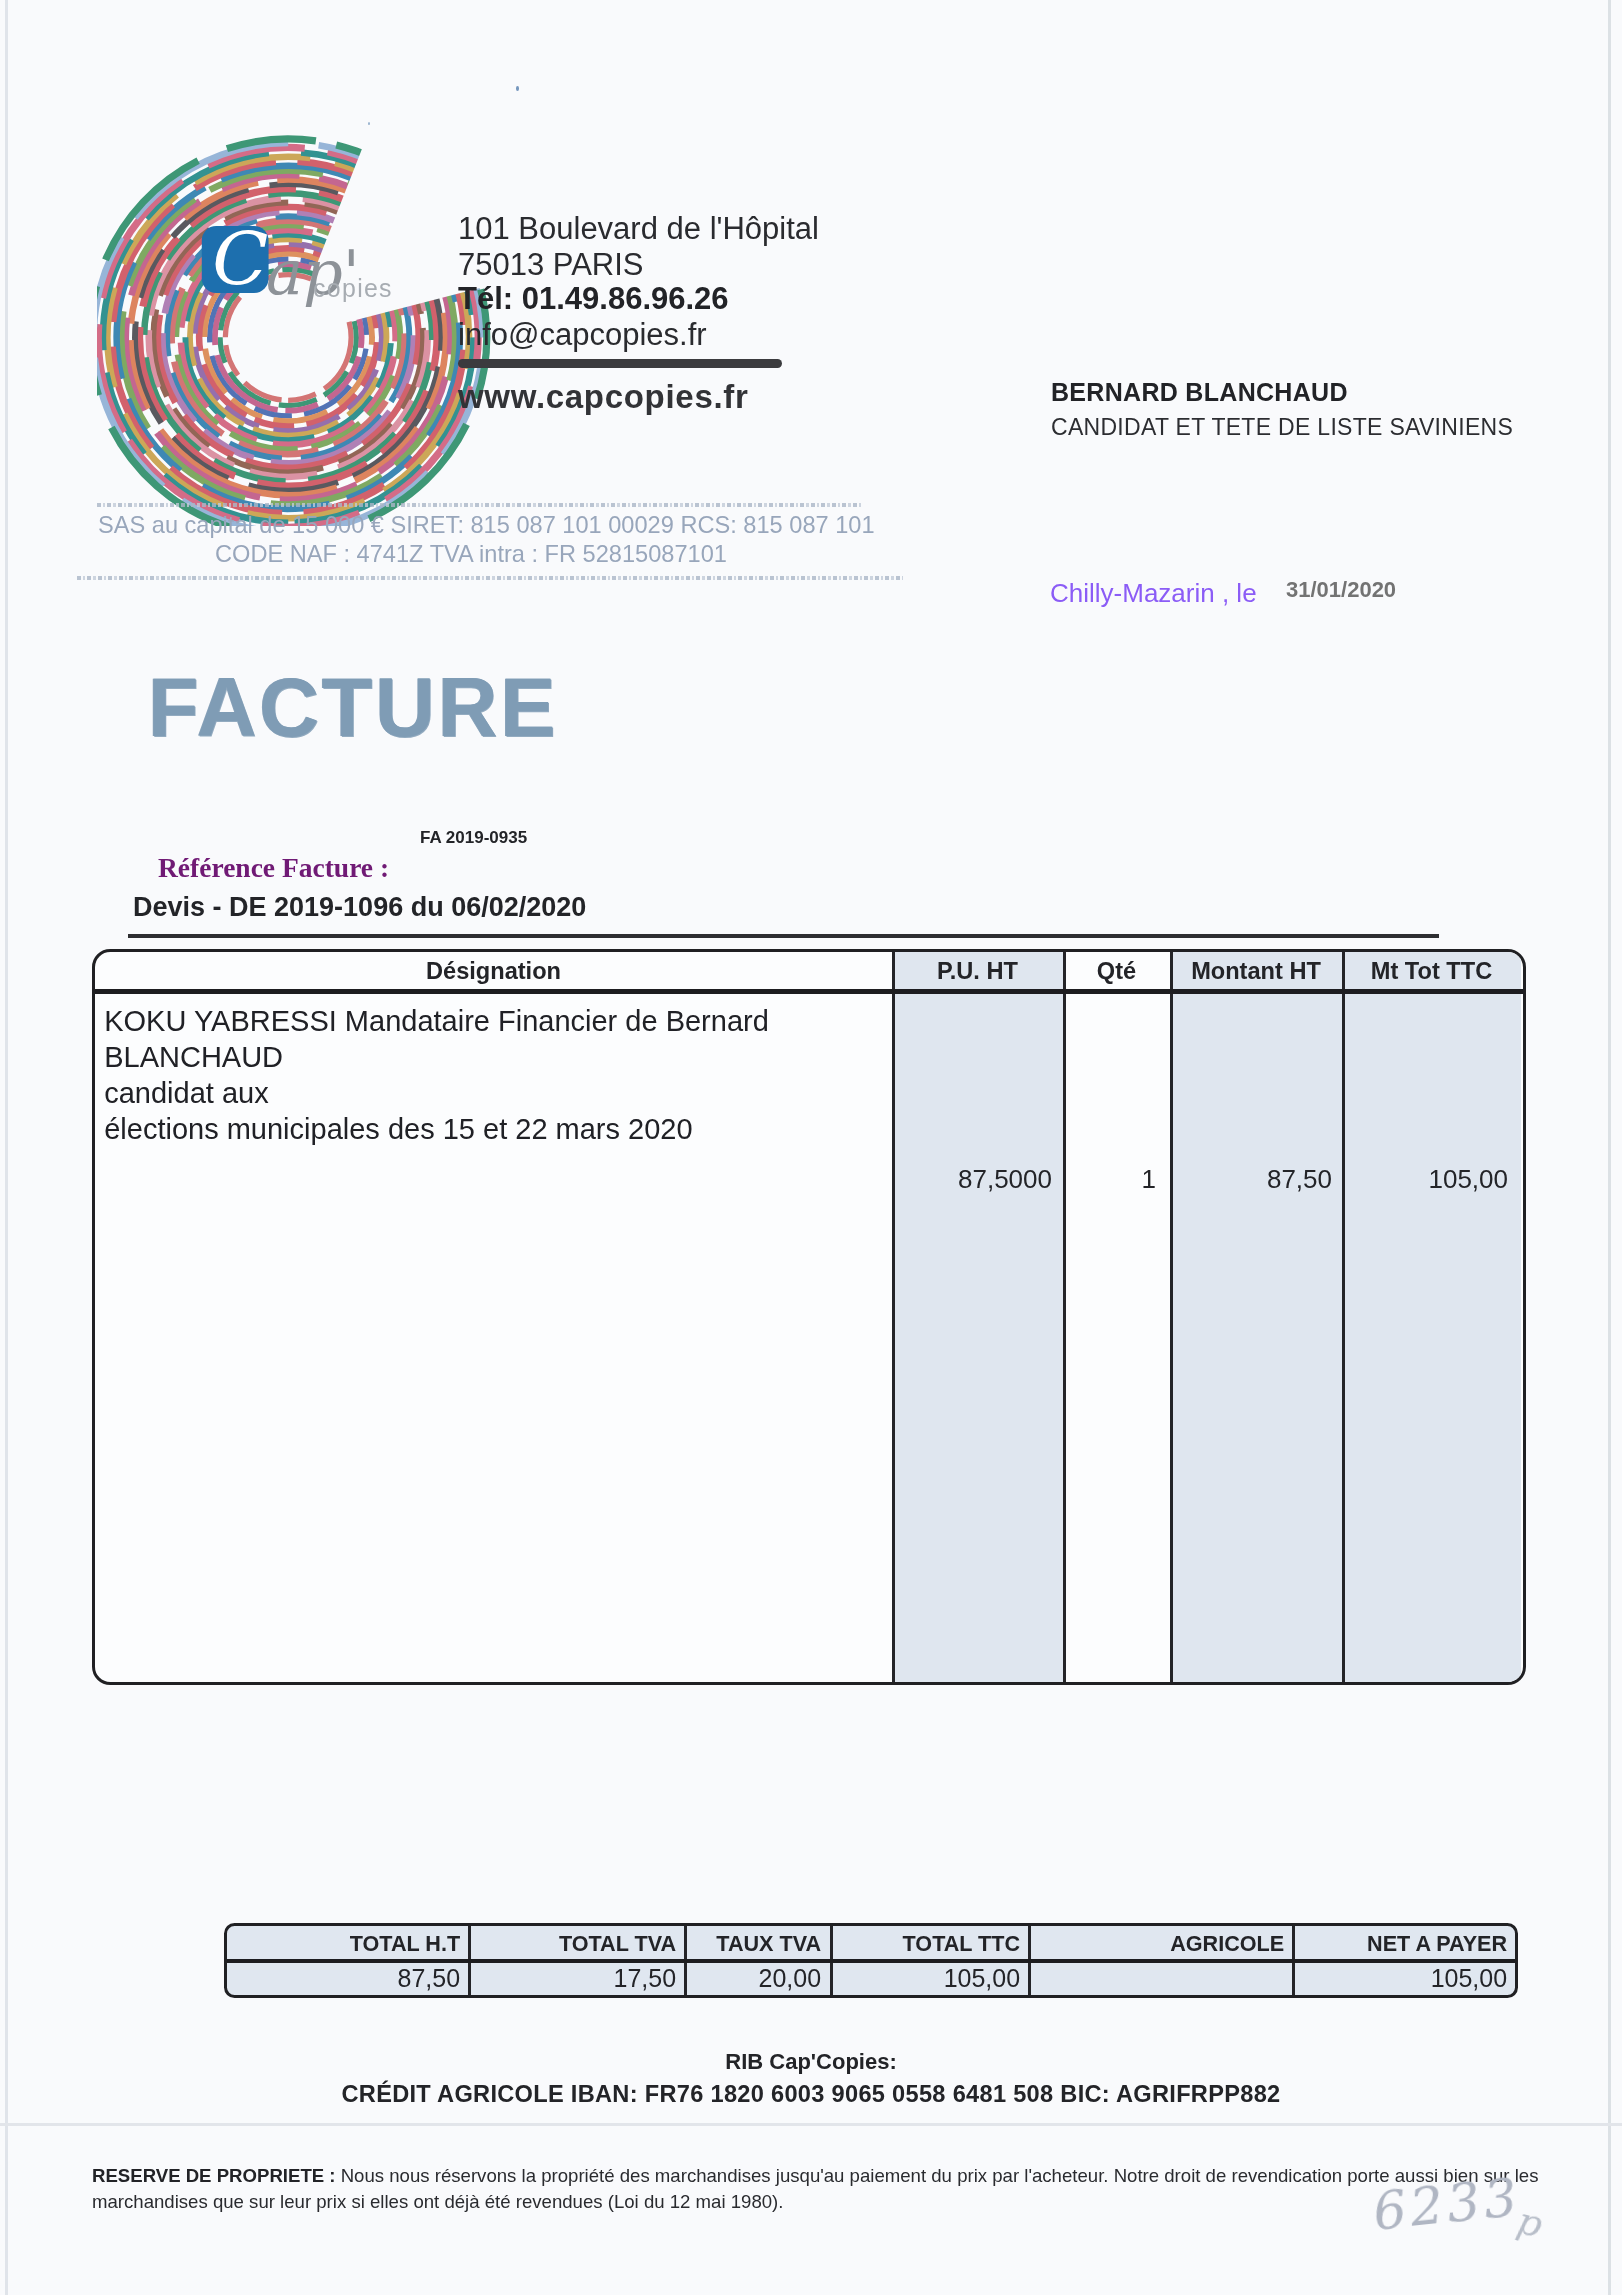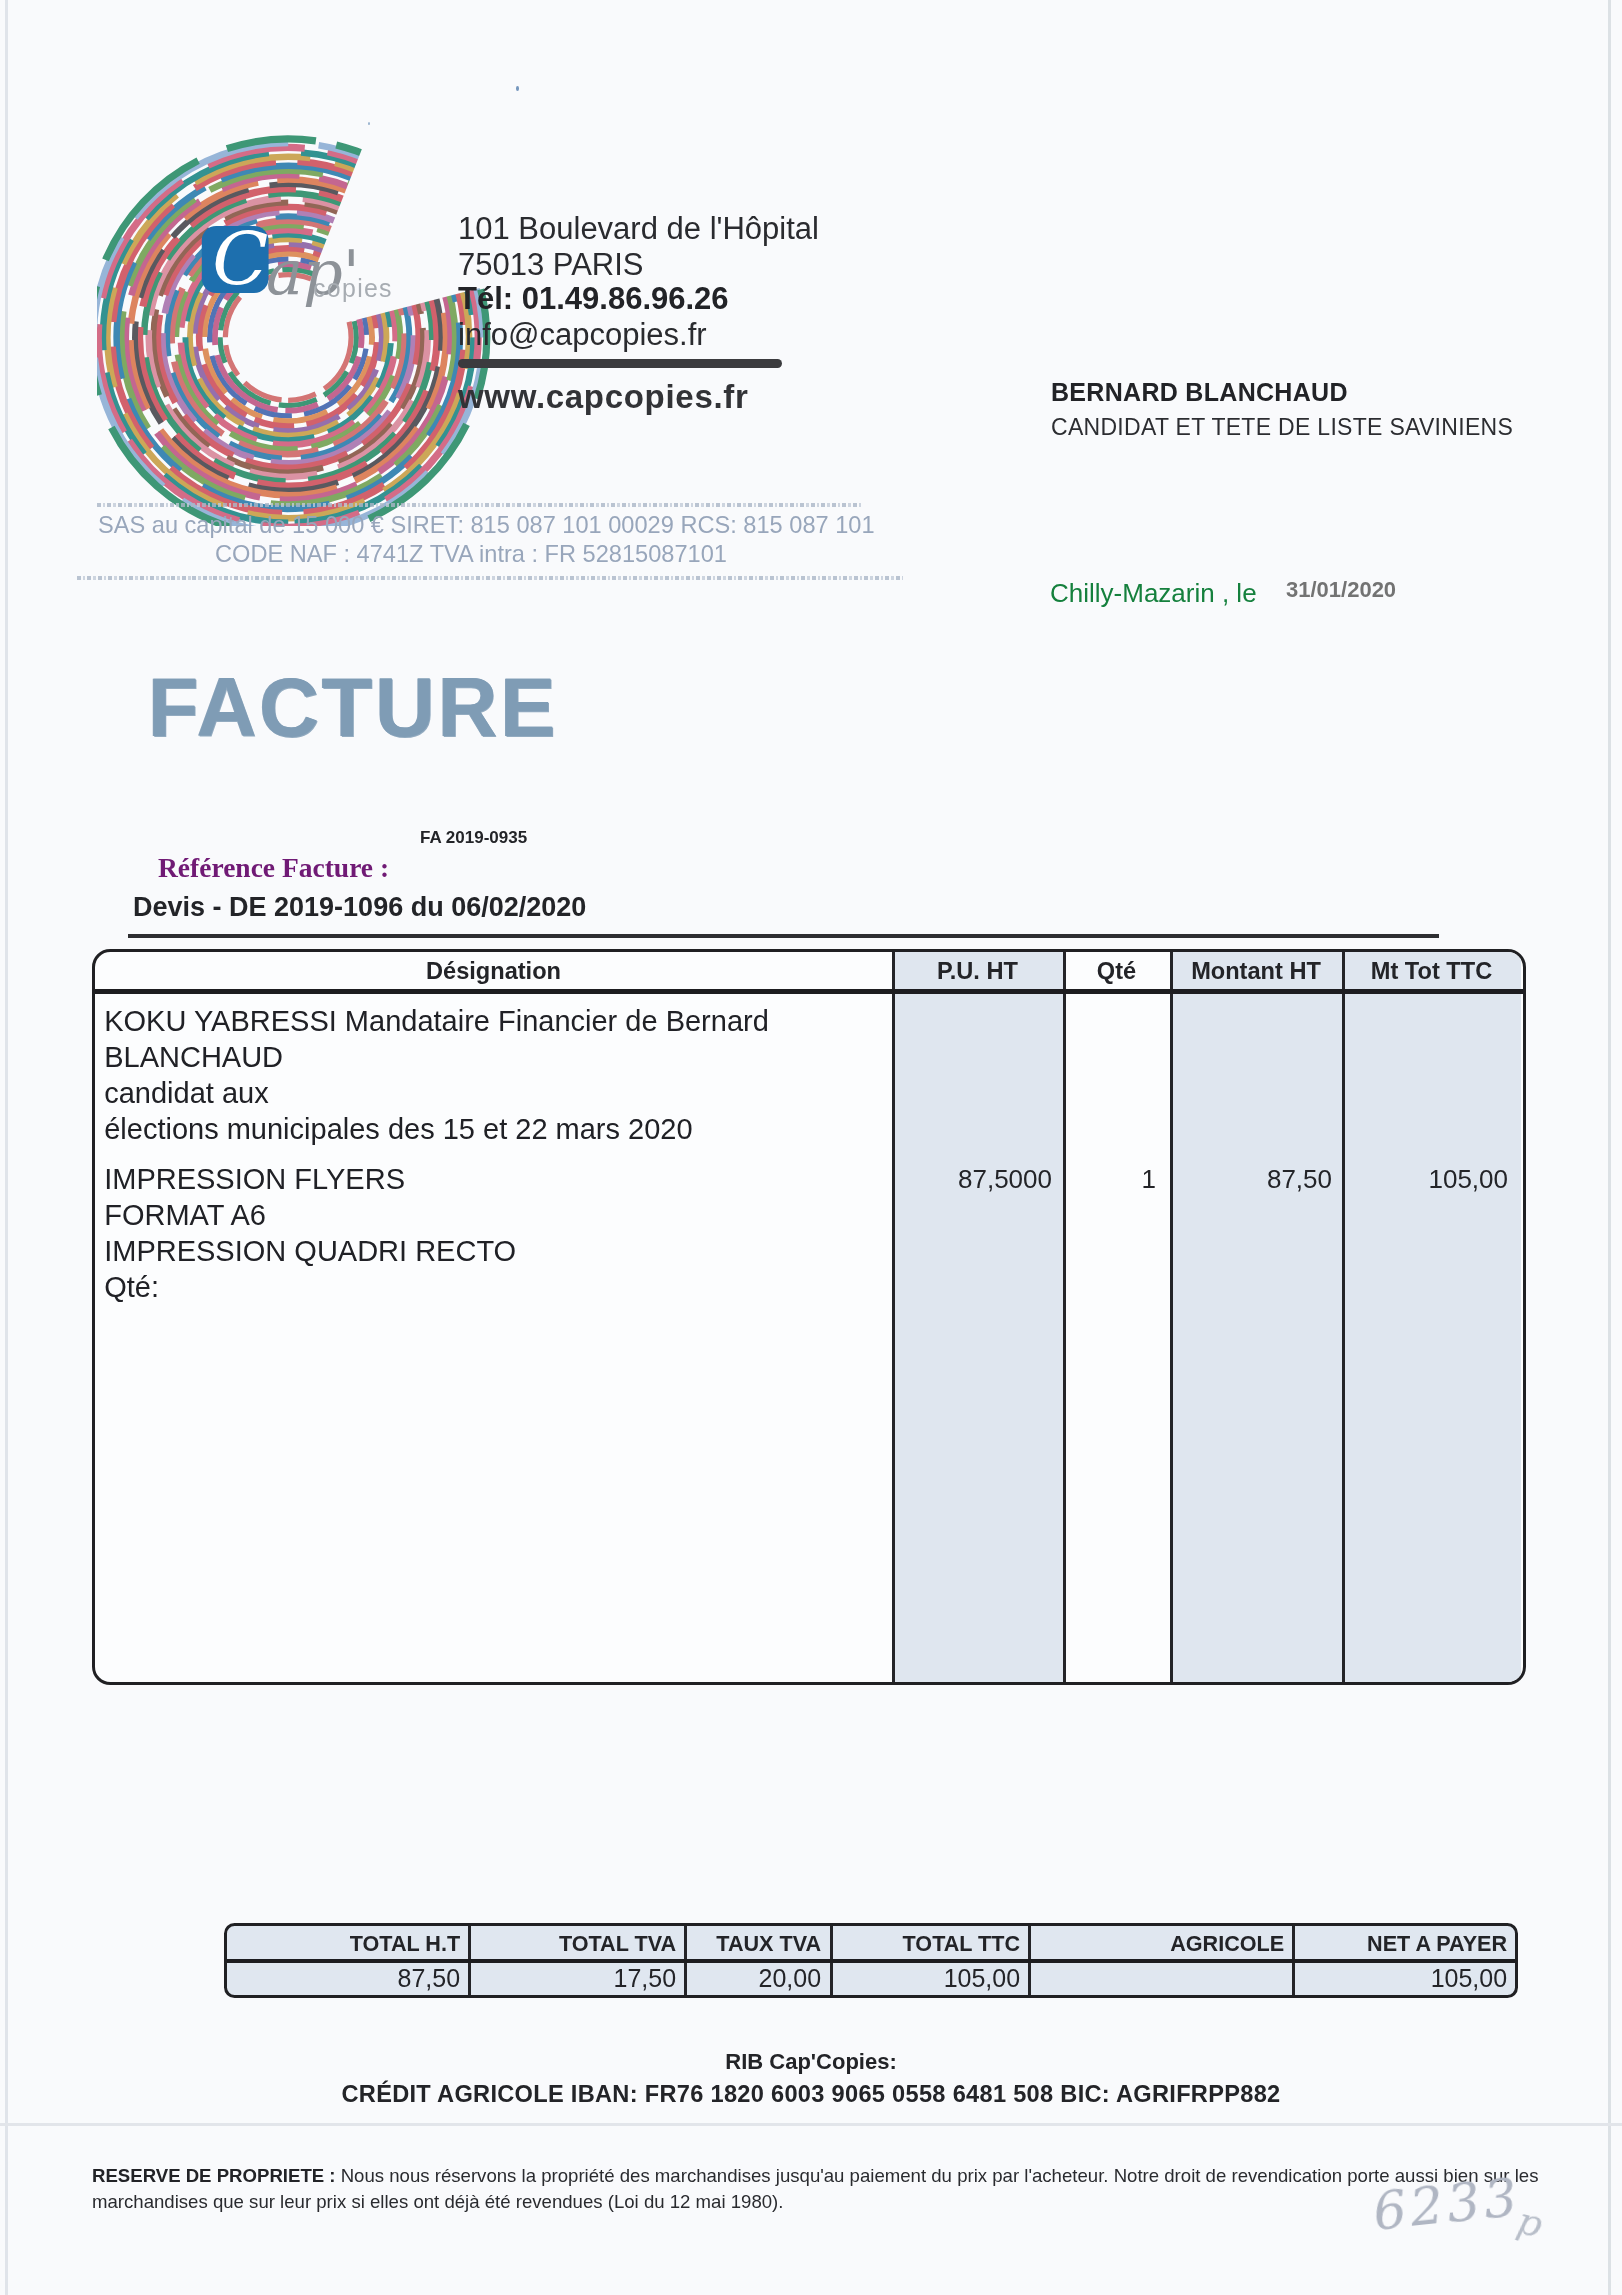--- a/index.html
+++ b/index.html
@@ -23,21 +23,21 @@
   .sep-line{left:458px;top:359px;width:324px;height:8.5px;background:#3b3b3e;border-radius:4.6px;}
   .www{left:458px;top:378px;font-size:33px;font-weight:bold;color:#323337;letter-spacing:0.7px;}
 
   .recipient-name{left:1051px;top:378px;font-size:25px;font-weight:bold;color:#222327;letter-spacing:0.3px;}
   .recipient-title{left:1051px;top:414px;font-size:23px;color:#2c2d31;letter-spacing:0.3px;}
 
   .stipple{height:3.9px;opacity:.8;
     background-image:repeating-linear-gradient(90deg,#aab6c7 0px,#aab6c7 3.9px,rgba(0,0,0,0) 3.9px,rgba(0,0,0,0) 5.9px,#c2cbd8 5.9px,#c2cbd8 8.5px,rgba(0,0,0,0) 8.5px,rgba(0,0,0,0) 10.5px);}
   .legal{left:98px;width:746px;text-align:center;font-size:23.6px;color:#98a6bb;white-space:nowrap;}
 
-  .place-line{left:1050px;top:578px;font-size:26px;color:#15803d;}
+  .place-line{left:1050px;top:578px;font-size:26px;color:#8b5cf6;}
   .date-line{left:1286px;top:577px;font-size:22px;font-weight:bold;color:#737373;}
 
   .doc-title{left:148px;top:660px;font-size:83px;font-weight:bold;letter-spacing:2.6px;color:#7f9cb5;
     text-shadow:0.7px 0.7px 0 #93abc0, -0.7px 0 0 #8aa3ba;}
 
   .ref-label{left:158px;top:852px;font-size:27.5px;font-weight:bold;color:#701a75;font-family:Liberation Serif, serif;}
   .ref-value{left:420px;top:828px;font-size:17px;font-weight:bold;color:#232428;}
   .devis-line{left:133px;top:892px;font-size:27px;font-weight:bold;color:#232428;}
 
   .top-rule{left:128px;top:934px;width:1311px;height:3.9px;background:#2e2e31;}
@@ -177,26 +177,20 @@
     <div class="th th-pu">P.U. HT</div>
     <div class="th th-qty">Qté</div>
     <div class="th th-mht">Montant HT</div>
     <div class="th th-ttc">Mt Tot TTC</div>
 
     <div class="desc-block">
       <div>KOKU YABRESSI Mandataire Financier de Bernard BLANCHAUD</div>
       <div>candidat aux</div>
       <div>élections municipales des 15 et 22 mars 2020</div>
     </div>
-    <div class="item-block">
-      <div>IMPRESSION FLYERS</div>
-      <div>FORMAT A6</div>
-      <div>IMPRESSION QUADRI RECTO</div>
-      <div>Qté:</div>
-    </div>
 
     <div class="num num-pu">87,5000</div>
     <div class="num num-qty">1</div>
     <div class="num num-mht">87,50</div>
     <div class="num num-ttc">105,00</div>
   </div>
 
   <div class="abs totals-table">
     <div class="vline tv1"></div>
     <div class="vline tv2"></div>

